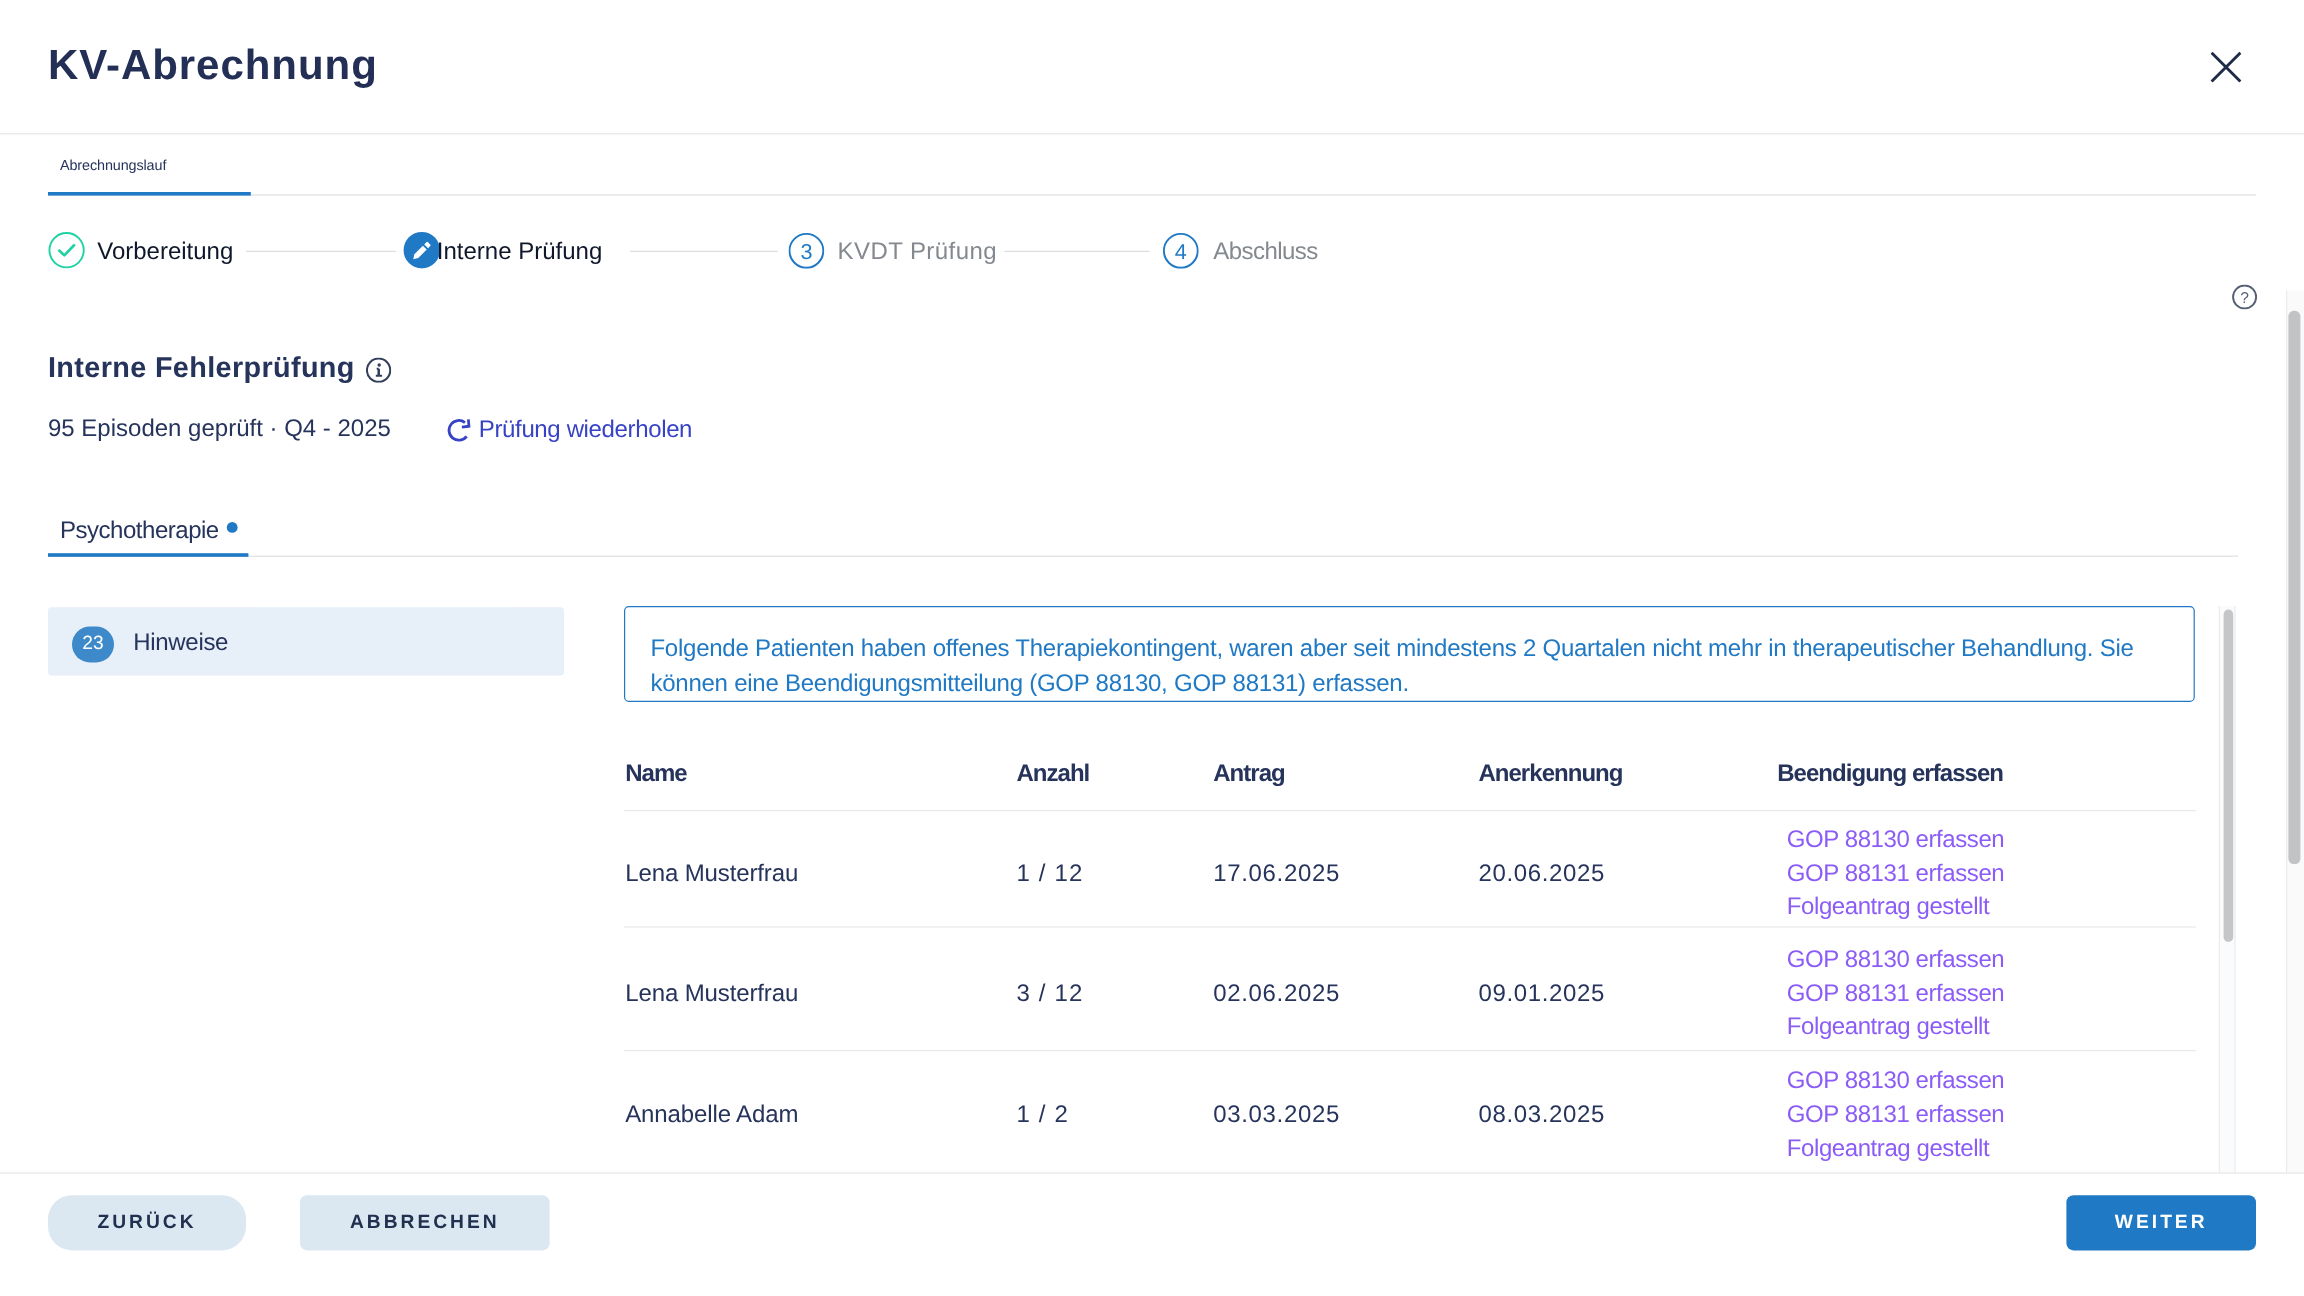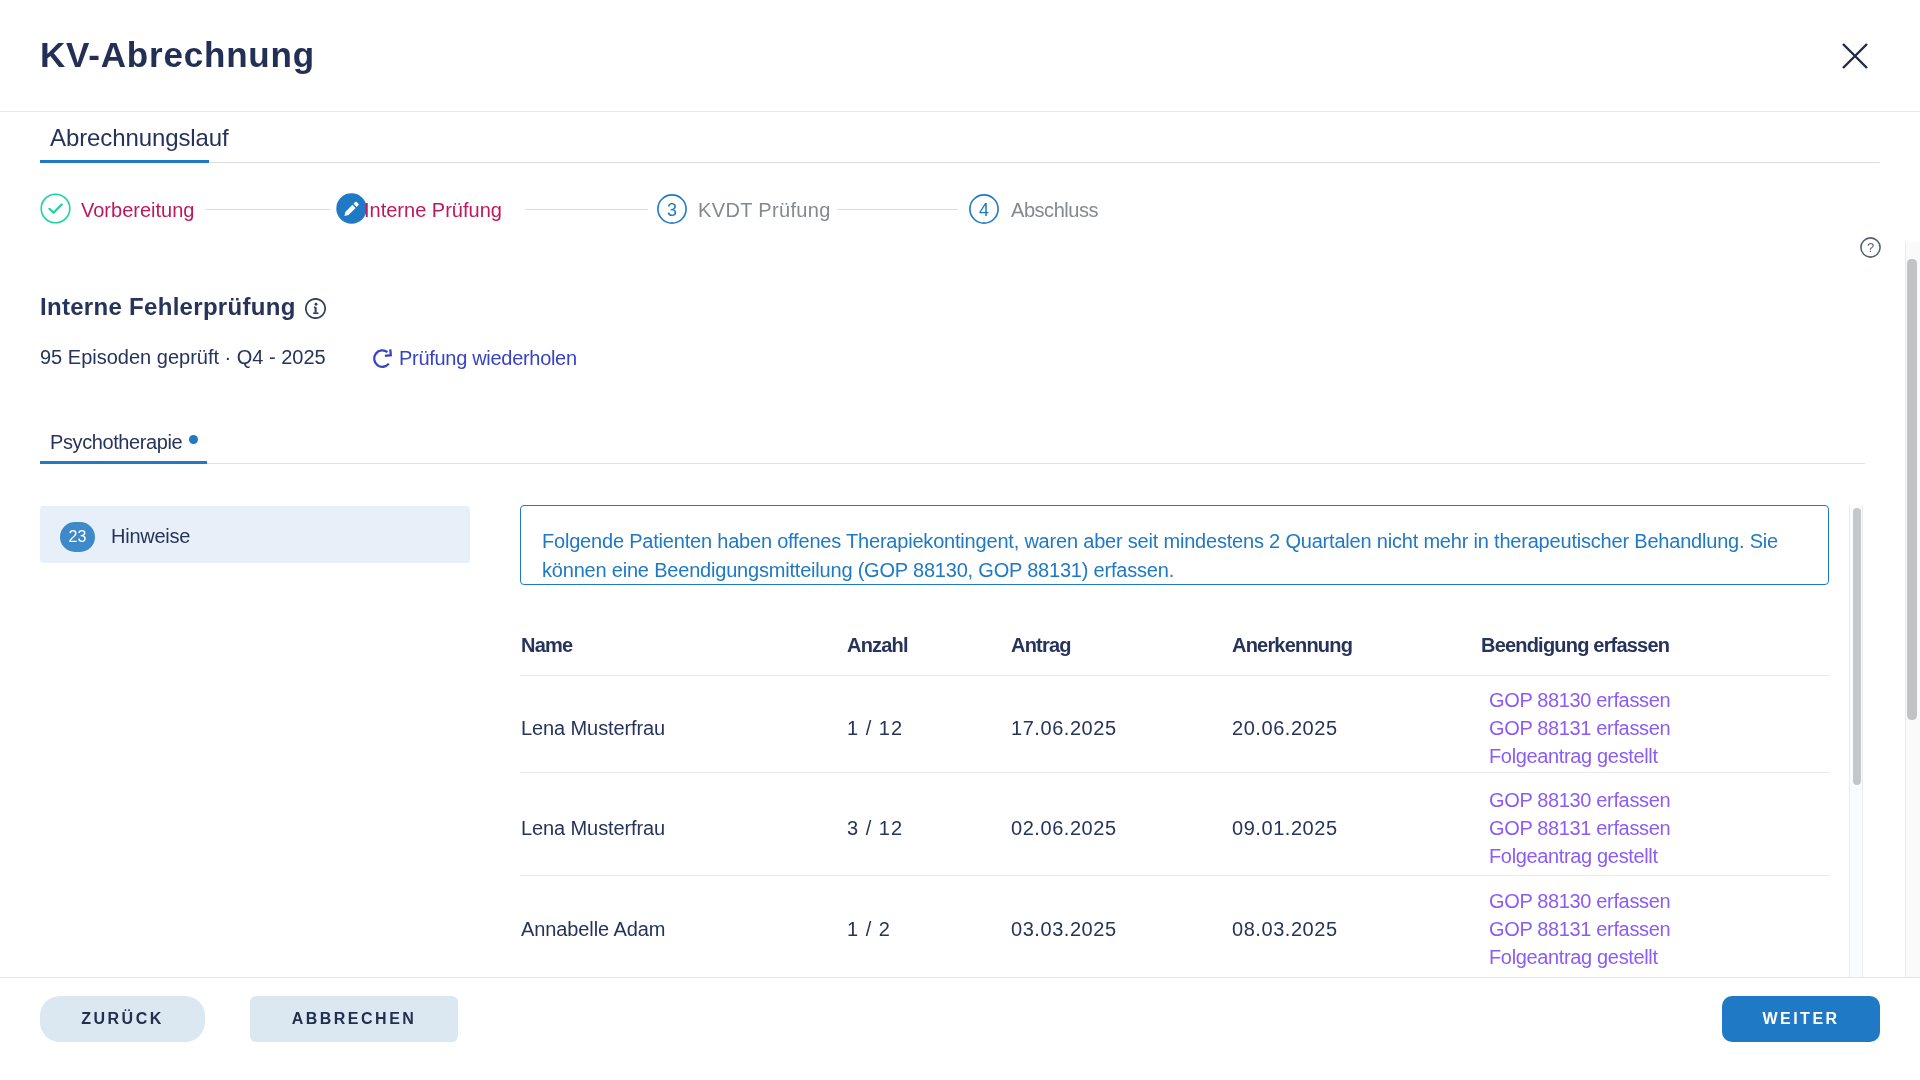--- a/index.html
+++ b/index.html
@@ -6,26 +6,26 @@
   * { margin:0; padding:0; box-sizing:border-box; }
   html,body { width:1920px; height:1080px; background:#fff; overflow:hidden; }
   body { font-family:"Liberation Sans", sans-serif; color:#26335b; position:relative; }
   .abs { position:absolute; }
 
   
   .title { left:40px; top:39px; font-size:35px; font-weight:700; color:#232f55; letter-spacing:0.8px; line-height:31px; }
   .hdr-line { left:0; top:111px; width:1920px; height:1px; background:#e4e6ea; }
 
   
-  .tab1-txt { left:50px; top:128px; font-size:24px; line-height:20px; color:#26335b; letter-spacing:-0.1px; }
+  .tab1-txt { left:50px; top:128px; font-size:12px; line-height:20px; color:#26335b; letter-spacing:-0.1px; }
   .tabbar1 { left:40px; top:162px; width:1840px; height:1px; background:#dcdfe3; }
   .tab1-ul { left:40px; top:160px; width:169px; height:3px; background:#2079c4; }
 
   
-  .step-label { font-size:20px; line-height:20px; color:#be185d; top:200px; }
+  .step-label { font-size:20px; line-height:20px; color:#0f172a; top:200px; }
   .step-label.gray { color:#84898f; }
   .connector { height:1px; background:#d9dce1; top:209px; }
 
   
   .h2 { left:40px; top:295px; font-size:24px; line-height:24px; font-weight:700; color:#26335b; letter-spacing:0.3px; }
   .subtitle { left:40px; top:347px; font-size:20px; line-height:20px; }
   .link { color:#3743c5; font-size:20px; line-height:20px; letter-spacing:-0.3px; }
 
   
   .tab2-txt { left:50px; top:432px; font-size:20px; line-height:20px; letter-spacing:-0.4px; }
@@ -54,21 +54,21 @@
   
   .sb-track-inner { left:1849px; top:505px; width:14px; height:472px; background:#fafbfc; border-left:1px solid #ececec; border-right:1px solid #ececec; }
   .sb-thumb-inner { left:1853px; top:508px; width:8px; height:277px; background:#c4c6c8; border-radius:4px; }
   .sb-track-page { left:1905px; top:242px; width:15px; height:735px; background:#fafafa; border-left:1px solid #ebebeb; }
   .sb-thumb-page { left:1907px; top:259px; width:10px; height:461px; background:#c2c3c5; border-radius:4.5px; }
 
   
   .ftr-line { left:0; top:977px; width:1920px; height:1px; background:#e6e6e6; }
   .btn { top:996px; height:46px; border-radius:6px; font-size:16px; font-weight:700; letter-spacing:2.5px;
          color:#22304f; background:#dbe7f1; text-align:center; line-height:46px; }
-  .btn.primary { background:#2079c4; color:#fff;border-radius:10px; }
+  .btn.primary { background:#2079c4; color:#fff; }
 </style>
 </head>
 <body>
   <div class="abs title">KV-Abrechnung</div>
   <svg class="abs" style="left:1842px; top:43px;" width="26" height="26" viewBox="0 0 26 26">
     <path d="M1 1 L25 25 M25 1 L1 25" stroke="#1d2a48" stroke-width="2.4" fill="none"></path>
   </svg>
   <div class="abs hdr-line"></div>
 
   <div class="abs tab1-txt">Abrechnungslauf</div>

